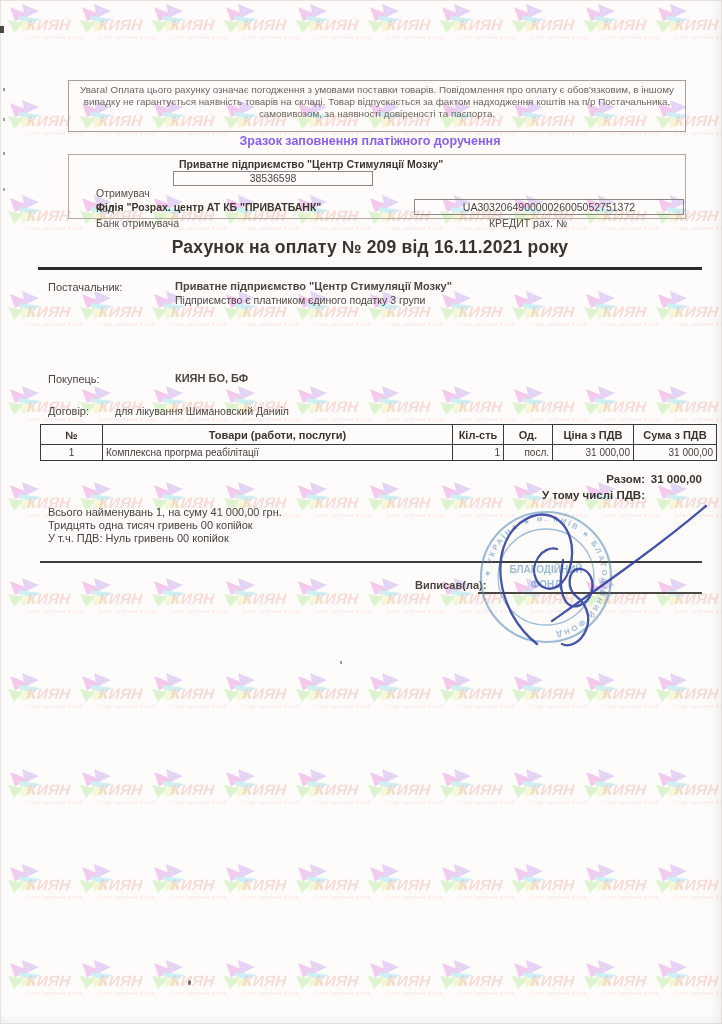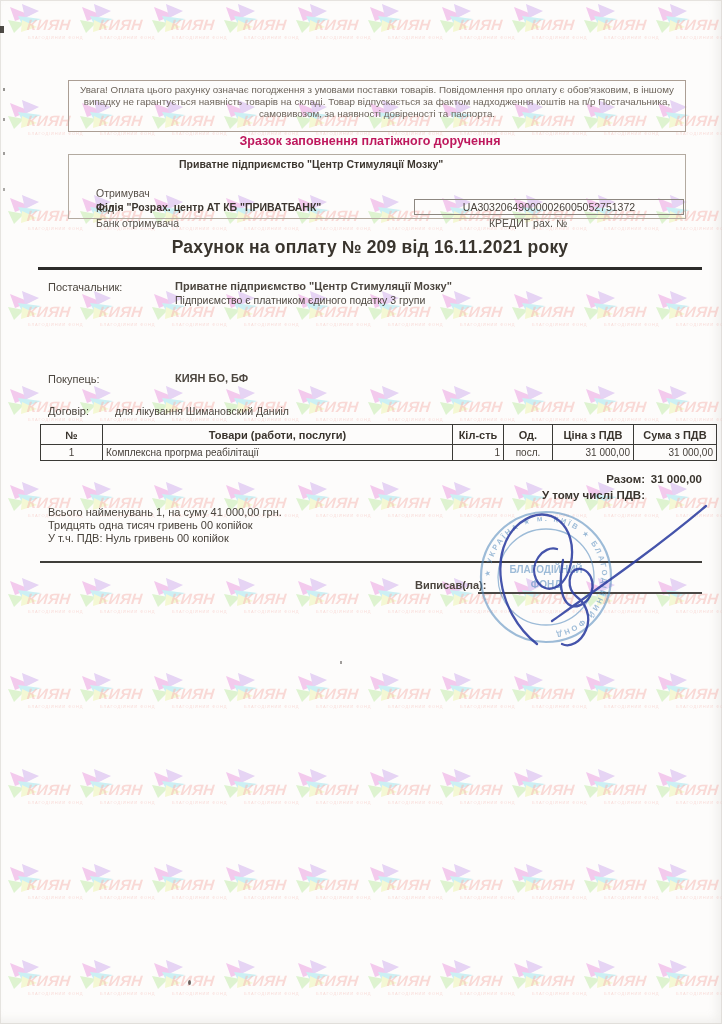--- a/index.html
+++ b/index.html
@@ -24,21 +24,21 @@
   }
   
   .content{position:absolute;inset:0;z-index:1;}
   .warning-box{
     position:absolute;left:68px;top:80px;width:600px;height:44px;
     border:1px solid #ab9e94;padding:3px 8px;
     font-size:9.8px;line-height:12.2px;text-align:center;color:#6d655c;
   }
   .sample-title{
     position:absolute;left:40px;top:134px;width:660px;text-align:center;
-    font-size:12.5px;font-weight:bold;color:#be185d;
+    font-size:12.5px;font-weight:bold;color:#8b5cf6;
   }
   .sample-box{
     position:absolute;left:68px;top:154px;width:616px;height:63px;
     border:1px solid #b3aaa0;
   }
   .s-lbl{position:absolute;font-size:10.5px;color:#564f48;white-space:nowrap;margin-top:29px;}
   .s-val{position:absolute;font-size:10.5px;white-space:nowrap;}
   .s-box{
     position:absolute;border:1px solid #8d8780;font-size:10.5px;color:#4a443d;
     text-align:center;line-height:13px;
@@ -53,21 +53,21 @@
   .sup-lines{position:absolute;left:175px;top:294px;font-size:10.5px;line-height:13.4px;color:#4c463f;}
   
   #items-table{
     position:absolute;left:40px;top:424px;width:660px;border-collapse:collapse;table-layout:fixed;
   }
   #items-table th,#items-table td{border:1.6px solid #3b3a36;overflow:hidden;white-space:nowrap;}
   #items-table th{font-size:11px;font-weight:bold;color:#3a342d;height:19px;text-align:center;padding:0 2px;background:transparent;}
   #items-table td{font-size:10px;color:#453f39;height:15px;padding:0 3px;}
   .c0{width:57px;} .c1{width:345px;} .c2{width:46px;} .c3{width:44px;} .c4{width:76px;} .c5{width:78px;}
   td.c0{text-align:center;} td.c1{text-align:left;} td.c2{text-align:right;padding-right:1px;}
-  td.c3{text-align:center;} td.c4,td.c5{text-align:right;}
+  td.c3{text-align:right;} td.c4,td.c5{text-align:right;}
   .tot-lbl{position:absolute;font-size:11.5px;font-weight:bold;color:#39342d;text-align:right;white-space:nowrap;}
   .tot-val{position:absolute;font-size:11.5px;font-weight:bold;color:#39342d;text-align:right;white-space:nowrap;}
   .sum-line{position:absolute;left:48px;font-size:11px;color:#48423b;white-space:nowrap;}
   .hr2{position:absolute;left:40px;top:561px;width:662px;height:1.6px;background:#403e3a;}
   .sig-line{position:absolute;left:478px;top:592px;width:224px;height:1.5px;background:#4b4845;}
   .overlay{position:absolute;left:0;top:0;z-index:2;pointer-events:none;}
   .spk{position:absolute;background:#2e2a26;z-index:3;}
 </style>
 </head>
 <body>
@@ -1290,20 +1290,21 @@
   <div class="content">
 
     <div class="warning-box">Увага! Оплата цього рахунку означає погодження з умовами поставки товарів. Повідомлення про оплату є обов'язковим, в іншому випадку не гарантується наявність товарів на складі. Товар відпускається за фактом надходження коштів на п/р Постачальника, самовивозом, за наявності довіреності та паспорта.</div>
 
     <div class="sample-title">Зразок заповнення платіжного доручення</div>
 
     <div class="sample-box">
       <span class="s-lbl" style="left:27px;top:3px">Отримувач</span>
       <span class="s-val b" style="left:110px;top:3px">Приватне підприємство  "Центр Стимуляції Мозку"</span>
       <span class="s-lbl" style="left:27px;top:18px">Код</span>
+      <span class="s-box" style="left:104px;top:16px;width:198px;height:13px">38536598</span>
       <span class="s-lbl" style="left:27px;top:33px">Банк отримувача</span>
       <span class="s-lbl" style="left:420px;top:33px">КРЕДИТ рах. №</span>
       <span class="s-val b" style="left:27px;top:46px">Філія "Розрах. центр АТ КБ "ПРИВАТБАНК"</span>
       <span class="s-box" style="left:345px;top:44px;width:268px;height:14px;line-height:14px">UA303206490000026005052751372</span>
     </div>
 
     <div class="doc-title">Рахунок на оплату № 209 від 16.11.2021 року</div>
     <div class="thick-rule"></div>
 
     <span class="lbl" style="left:48px;top:281px">Постачальник:</span>

